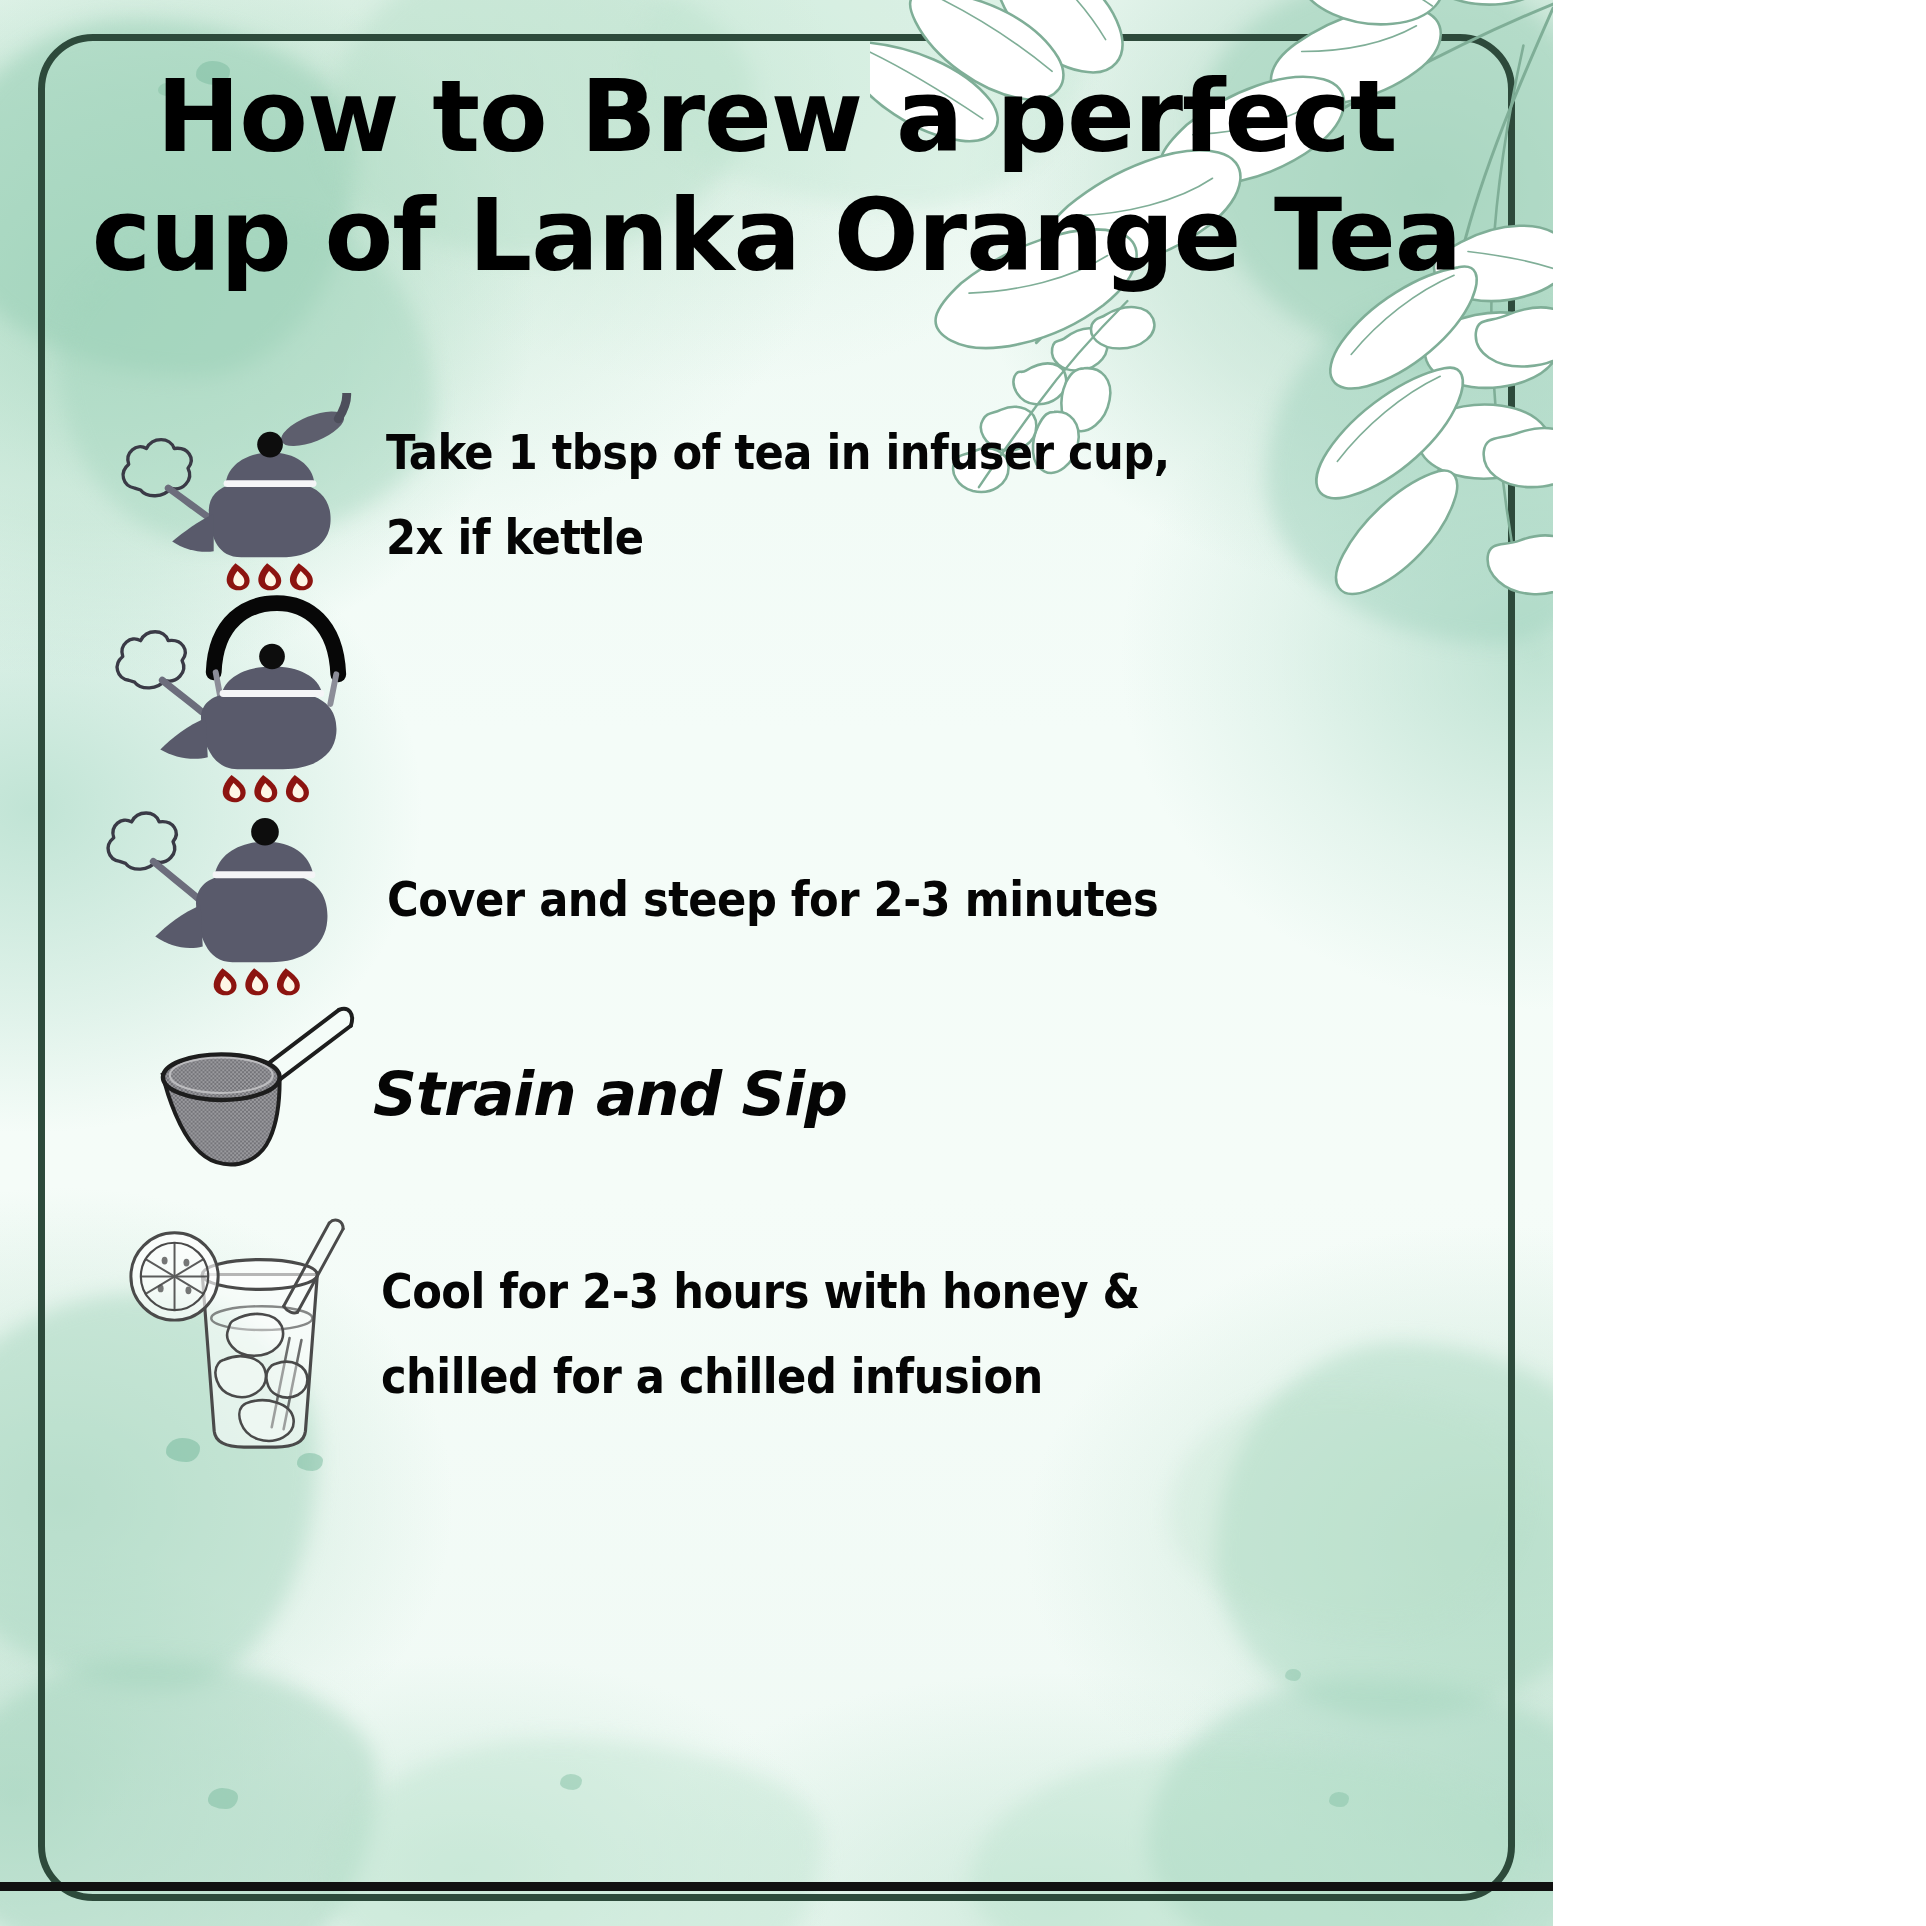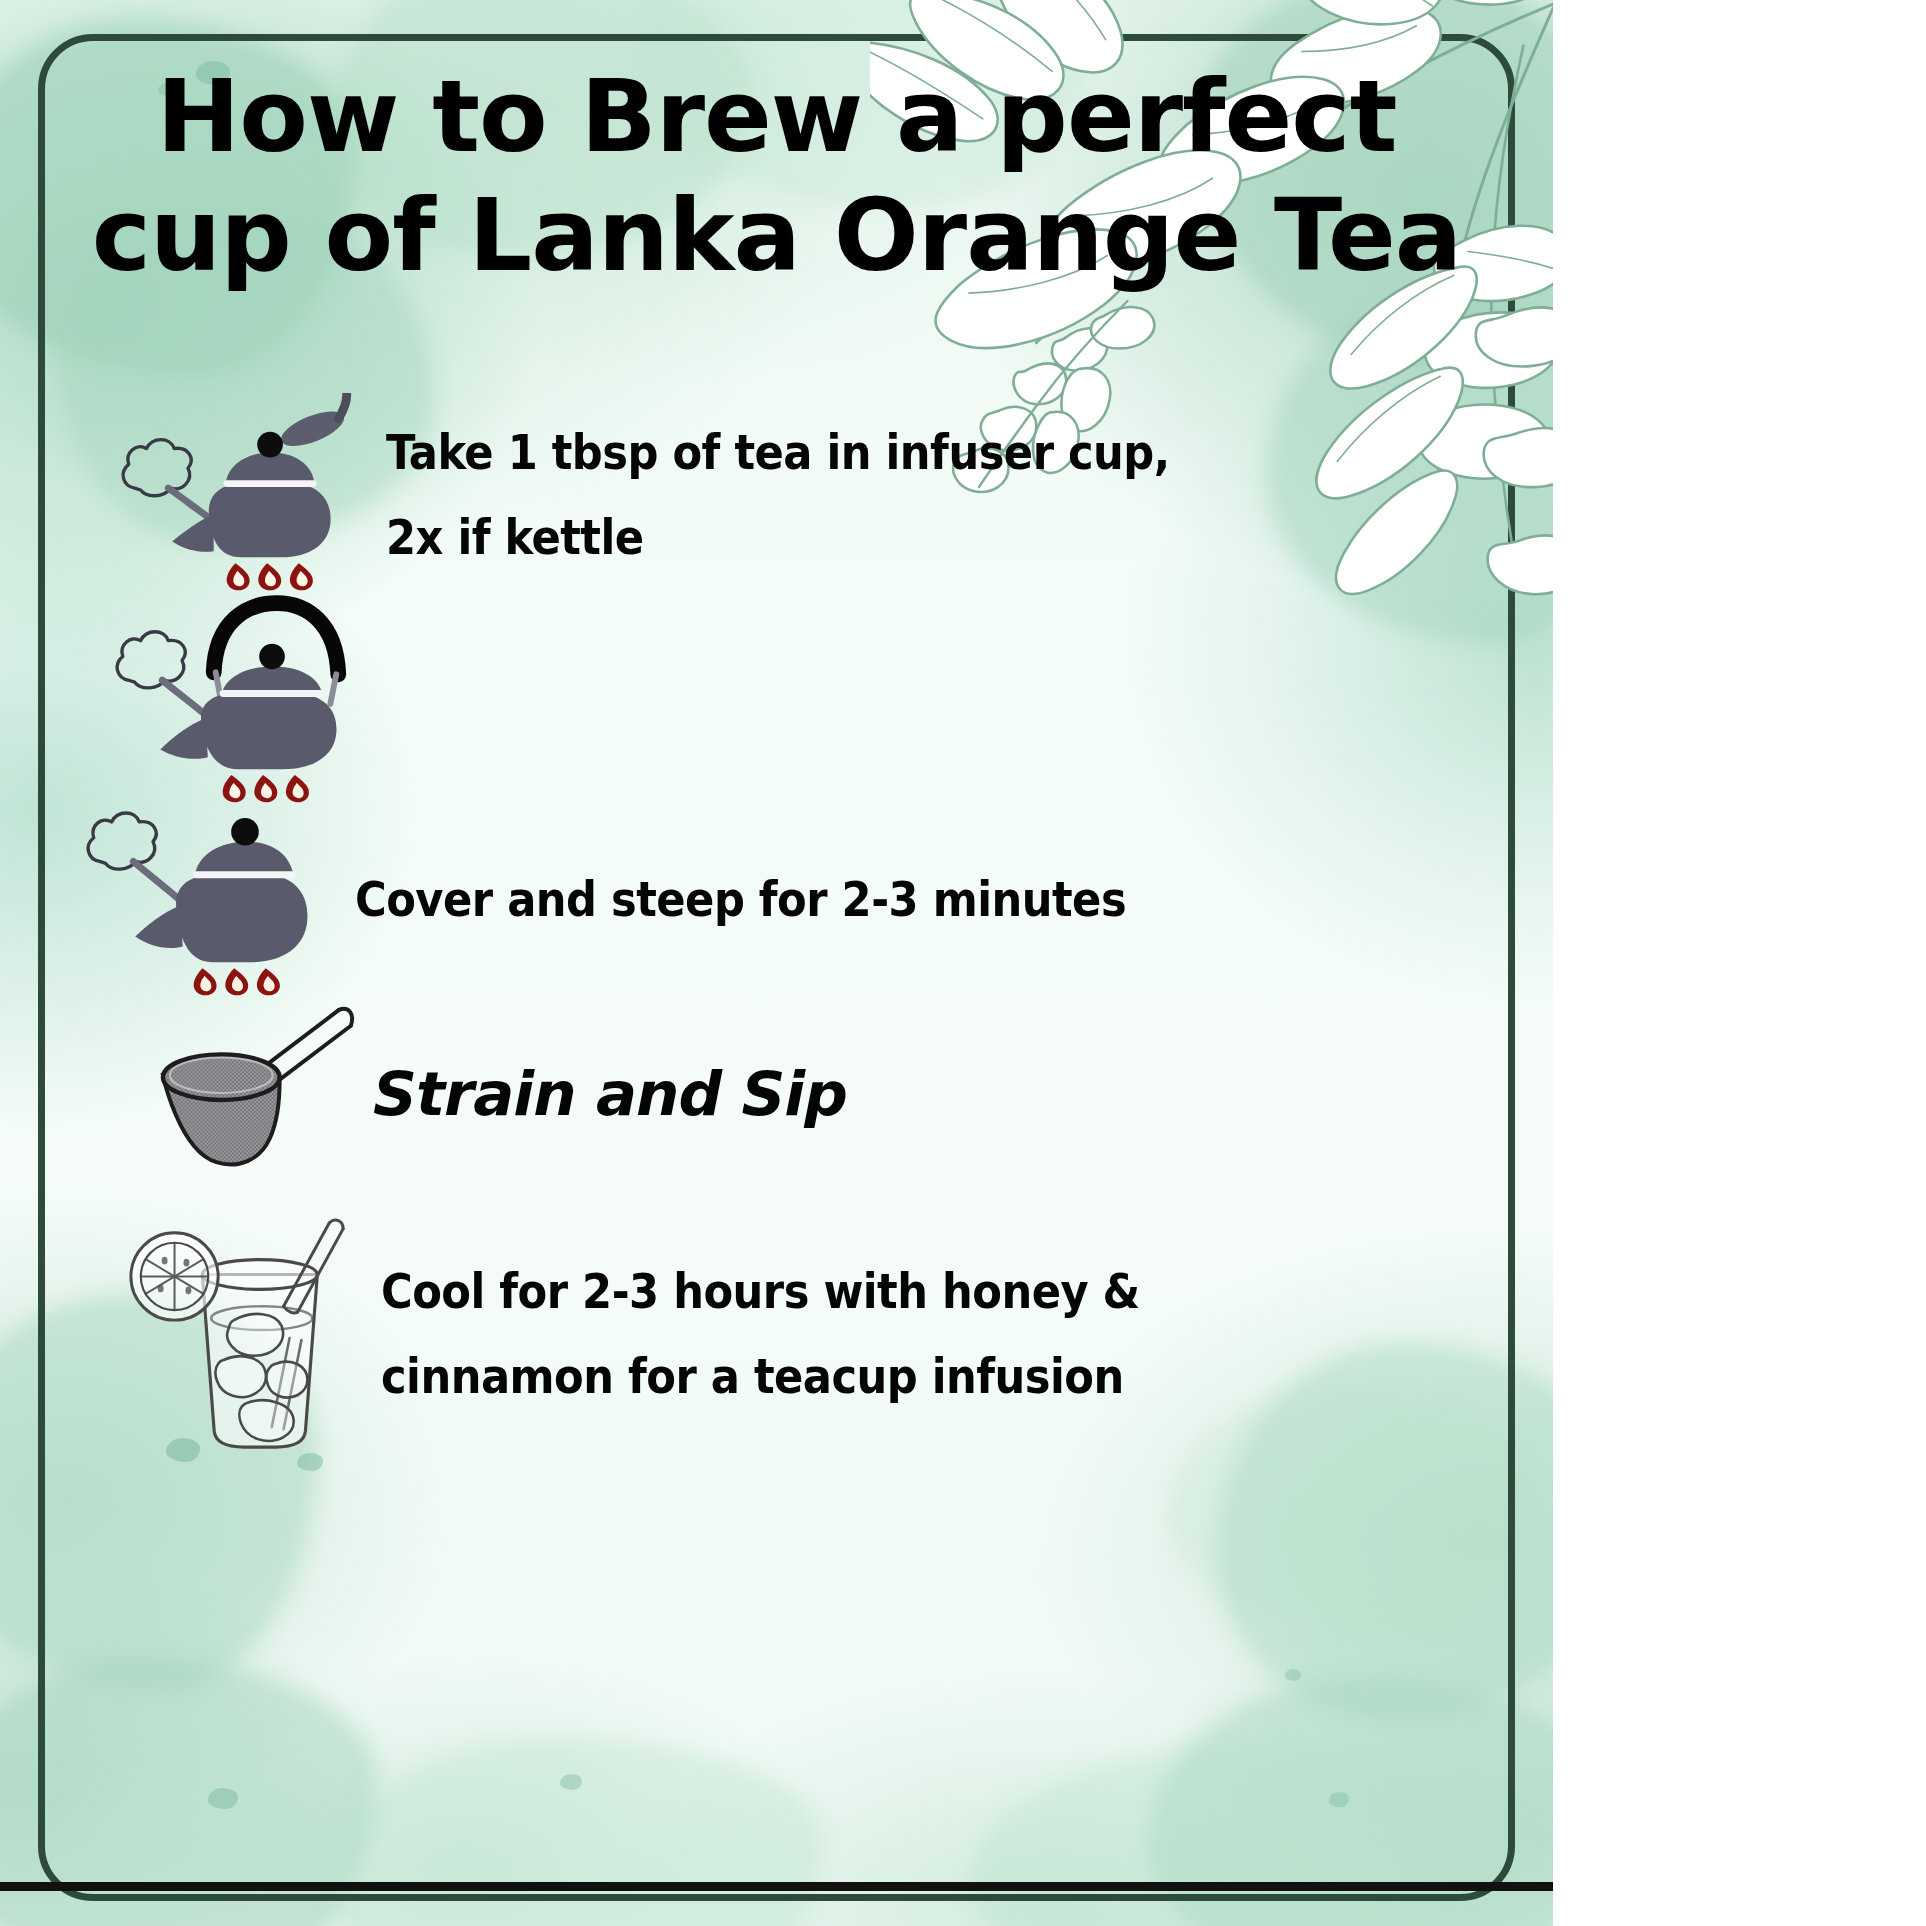--- a/index.html
+++ b/index.html
@@ -143,21 +143,21 @@
   }
 
   
   #step-0 { height: 208px; padding-left: 103px; }
   #step-0 .step-icon { width: 257px; height: 198px; margin-right: 26px; }
   #step-0 .step-text { margin-top: 6px; }
 
   #step-1 { height: 198px; padding-left: 103px; margin-top: 4px; }
   #step-1 .step-icon { width: 257px; height: 208px; margin-right: 26px; }
 
-  #step-2 { height: 198px; padding-left: 72px; margin-top: 2px; }
+  #step-2 { height: 198px; padding-left: 92px; margin-top: 2px; gap: 12px; }
   #step-2 .step-icon { width: 257px; height: 198px; margin-right: 26px; }
 
   #step-3 { height: 178px; padding-left: 135px; margin-top: 6px; font-style: italic; }
   #step-3 .step-icon { width: 224px; height: 178px; margin-right: 14px; }
 
   #step-4 { height: 228px; padding-left: 117px; margin-top: 38px; }
   #step-4 .step-icon { width: 242px; height: 238px; margin-right: 22px; }
 </style>
 </head>
 <body>
@@ -452,19 +452,19 @@
           <g stroke="#4a4a4a" stroke-width="2.6" fill="#ffffff" fill-opacity="0.35" stroke-linejoin="round">
             <path d="M118 106 C 136 96, 160 98, 166 112 C 172 128, 158 142, 138 142 C 118 142, 108 126, 112 116 C 114 110, 114 108, 118 106 Z"></path>
             <path d="M108 146 C 126 138, 148 144, 150 160 C 152 176, 134 188, 116 182 C 100 177, 96 158, 102 150 C 104 147, 105 147, 108 146 Z"></path>
             <path d="M130 190 C 150 182, 176 190, 178 206 C 180 222, 160 232, 142 226 C 124 220, 120 200, 126 193 C 128 191, 128 191, 130 190 Z"></path>
             <path d="M160 150 C 176 144, 192 152, 192 166 C 192 180, 176 188, 162 182 C 150 177, 148 160, 154 154 C 156 151, 157 151, 160 150 Z"></path>
           </g>
         </svg>
       </div>
       <div class="step-text">
         <div>Cool for 2-3 hours with honey &amp;</div>
-        <div>cinnamon for a teacup infusion</div>
+        <div>chilled for a chilled infusion</div>
       </div>
     </div>
 
   </div>
 </div>
 
 
 </body></html>

